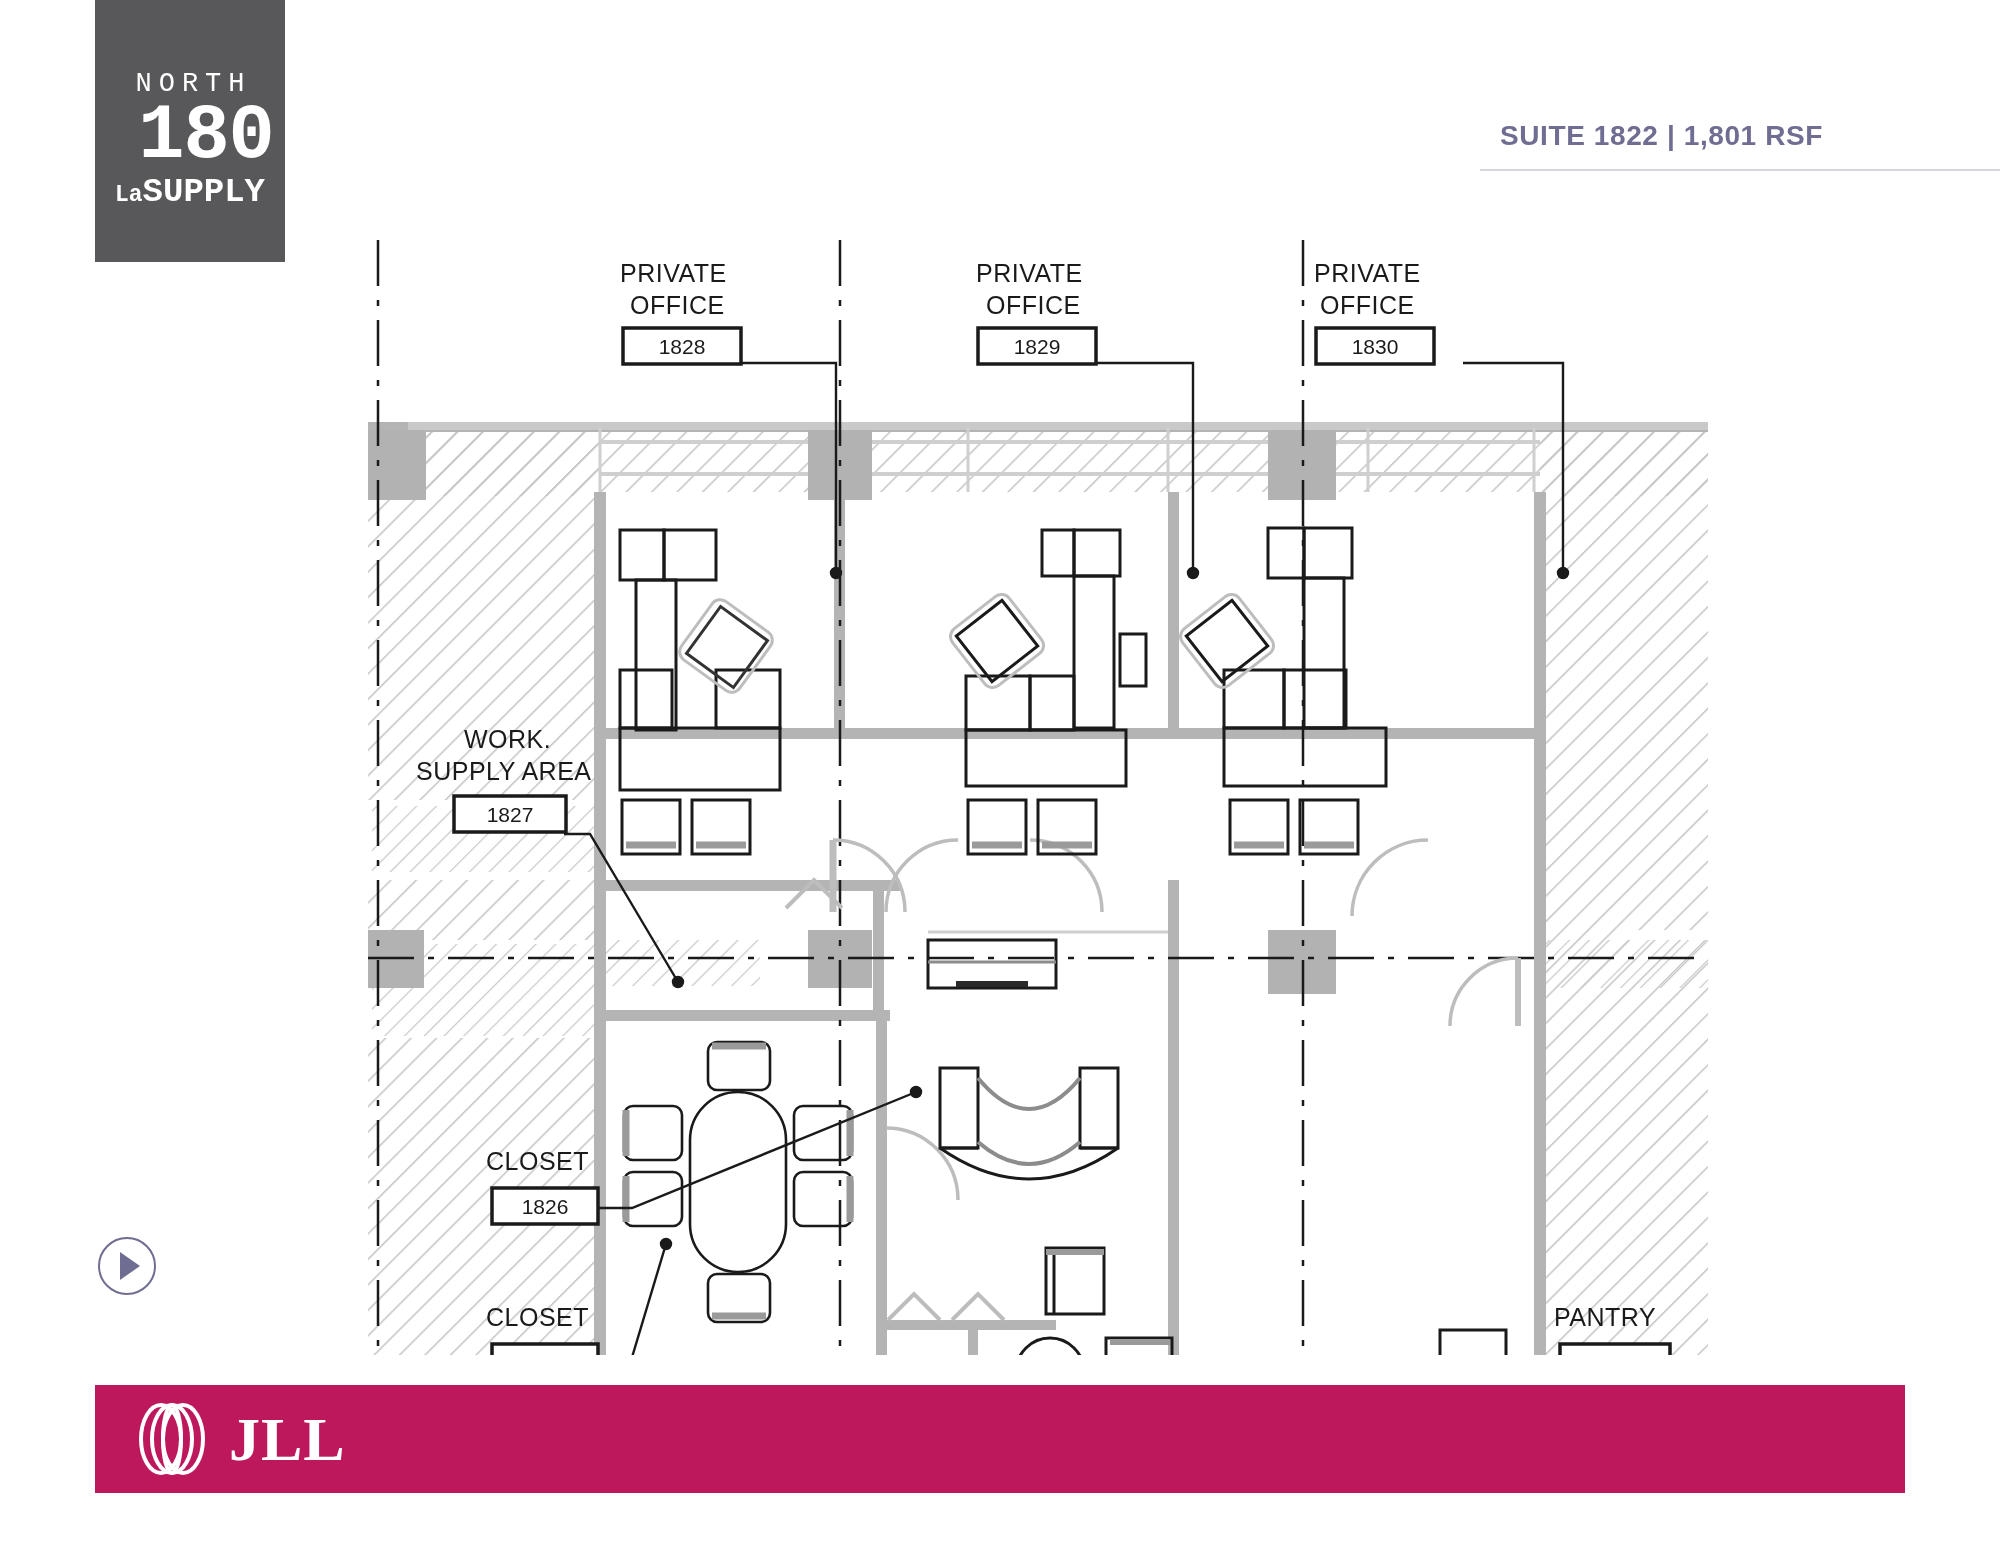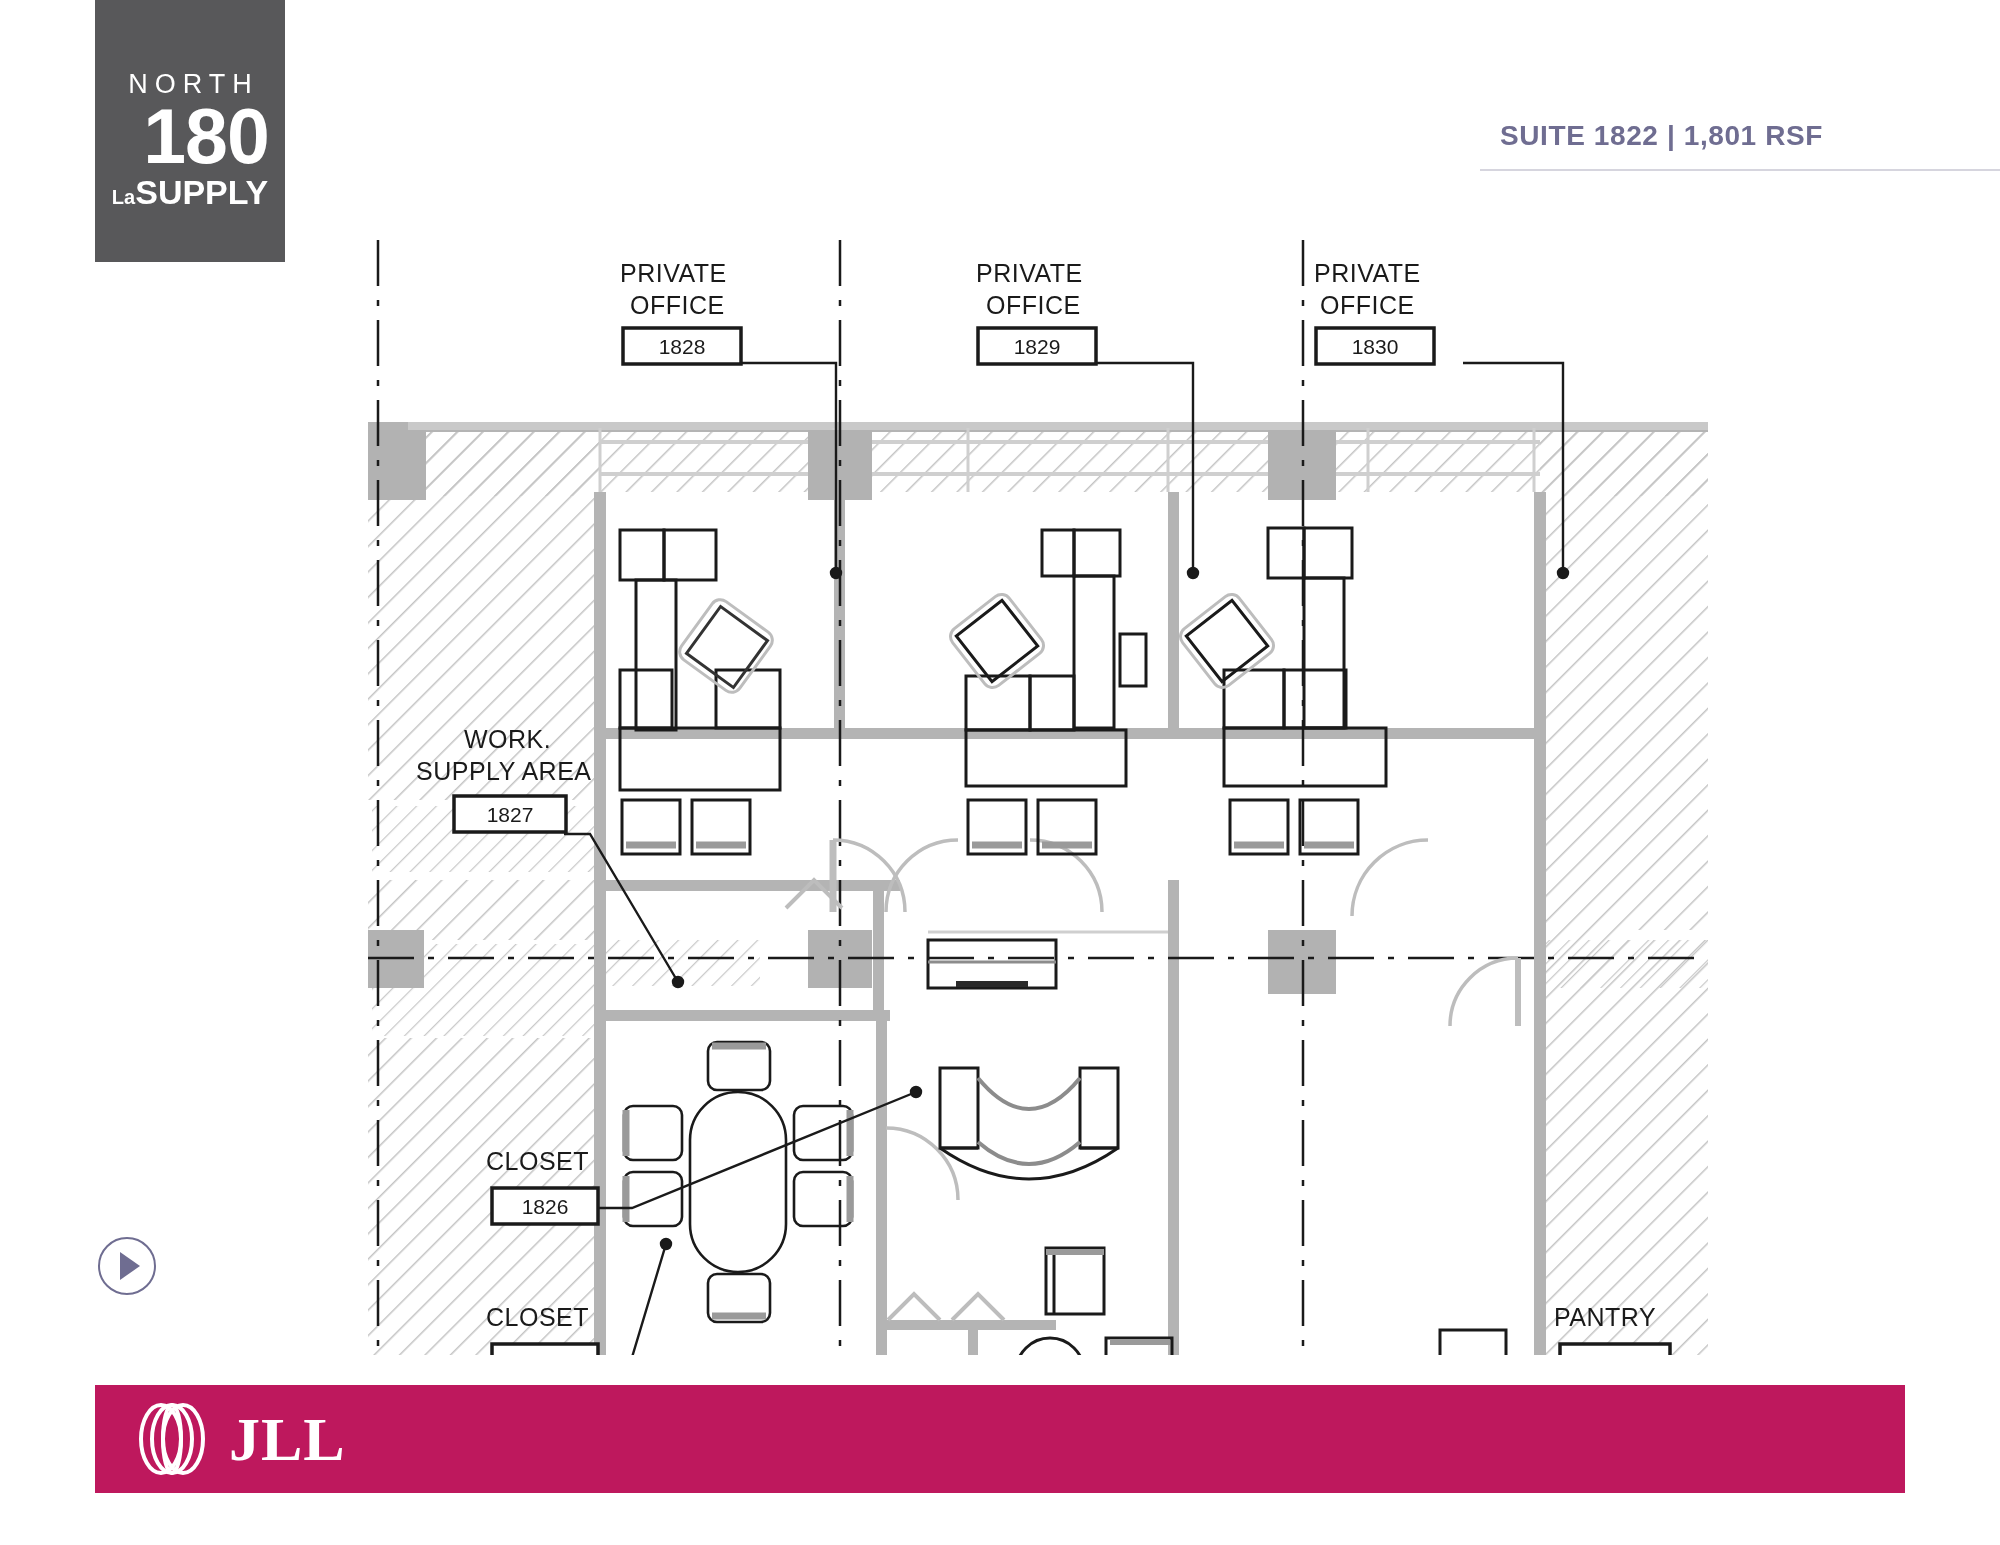--- a/index.html
+++ b/index.html
@@ -21,20 +21,21 @@
     position: absolute;
     left: 95px; top: 0px;
     width: 190px; height: 262px;
     background: #58585a;
     color: #ffffff;
     display: flex;
     flex-direction: column;
     align-items: center;
     justify-content: center;
     padding-top: 18px;
+    font-family: Liberation Mono, monospace;
   }
   #brand-north {
     font-size: 27px;
     letter-spacing: 7px;
     font-weight: 400;
     line-height: 1;
     margin-bottom: 2px;
     padding-left: 7px;
   }
   #brand-180 {
@@ -44,21 +45,21 @@
     letter-spacing: -1px;
     margin-left: 32px;
   }
   #brand-lasalle {
     font-size: 34px;
     font-weight: 700;
     line-height: 1;
     letter-spacing: 0px;
     margin-top: 2px;
   }
-  #brand-lasalle .sm { font-size: 20px; }
+  #brand-lasalle .sm { font-size: 23px; }
 
   
   #suite-header {
     position: absolute;
     left: 1500px; top: 120px;
     width: 420px;
     text-align: left;
   }
   #suite-title {
     color: #6f6d91;

